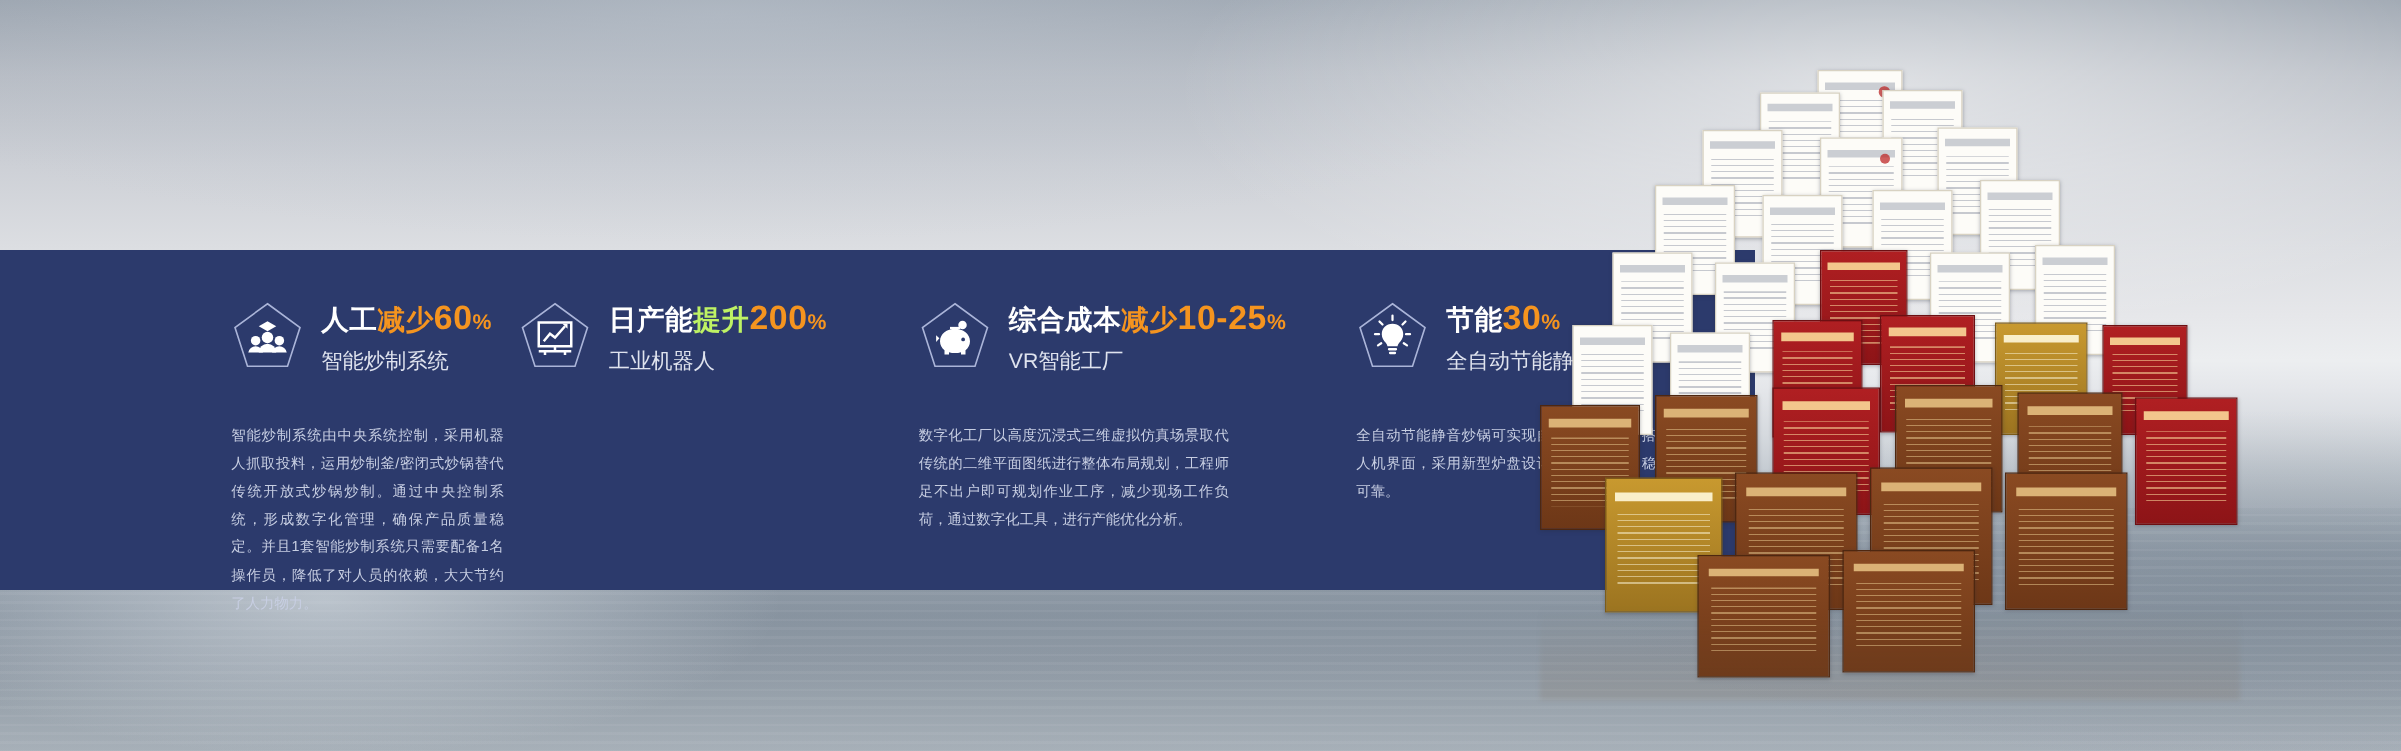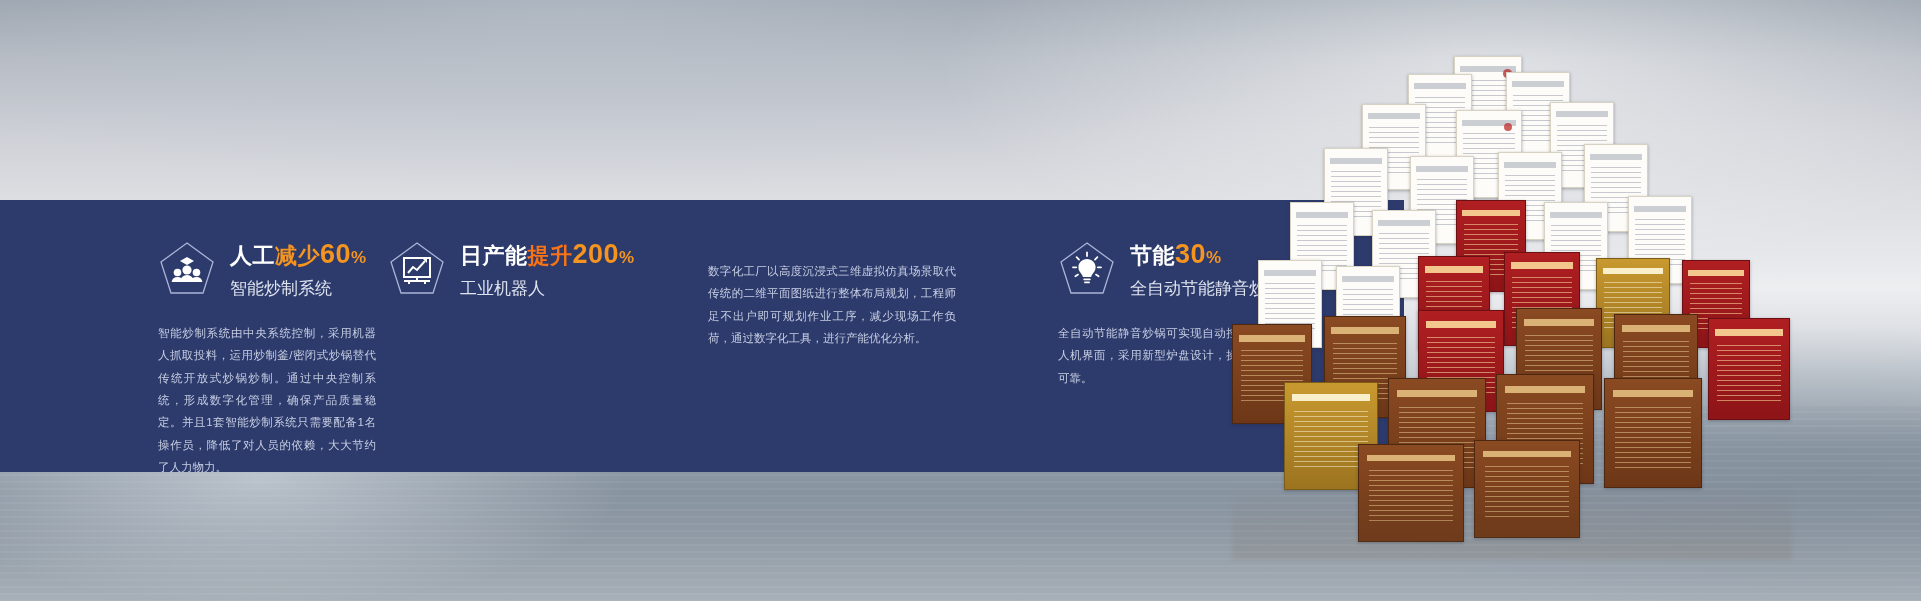--- a/index.html
+++ b/index.html
@@ -74,22 +74,23 @@
   .hl-orange{
     font-size:33px;color:#f08a1a;font-weight:bold;letter-spacing:1px;
   }
 
   
   .panel{
     position:absolute;left:0;top:200px;width:1404px;height:272px;
     background:#2c3a6c;
   }
   .panel-inner{
-    position:absolute;left:3px;top:0;width:100%;height:100%;
+    position:absolute;left:13px;top:0;width:100%;height:100%;
     display:flex;
+    justify-content:center;
   }
   .feature{
     position:relative;
     box-sizing:border-box;
     padding-top:38px;
   }
   .f1{width:340px;padding-left:155px;}
   .f2{width:320px;padding-left:45px;}
   .f3{width:350px;padding-left:45px;}
   .f4{width:360px;padding-left:45px;}
@@ -103,21 +104,21 @@
   .f-title{
     font-size:22px;font-weight:bold;color:#ffffff;white-space:nowrap;
     line-height:1.1;letter-spacing:.5px;
   }
   .f-title .num{color:#f5941f;font-size:27px;font-weight:bold;}
   .f-title .pct{color:#f5941f;font-size:17px;font-weight:bold;}
   .f-sub{
     font-size:17px;color:#dfe3ee;margin-top:7px;white-space:nowrap;font-weight:400;
   }
   .f-body{
-    margin-top:22px;font-size:11.5px;line-height:1.95;color:#c7cee2;
+    margin-top:38px;font-size:11.5px;line-height:1.95;color:#c7cee2;
     text-align:justify;
   }
   .f1 .f-body{width:218px;}
   .f2 .f-body{width:232px;}
   .f3 .f-body{width:248px;}
   .f4 .f-body{width:252px;}
 
   
   .certs{
     position:absolute;left:1232px;top:52px;width:560px;height:480px;
@@ -230,28 +231,48 @@
                 <line x1="29" y1="37" x2="29" y2="41"></line>
                 <line x1="21" y1="41" x2="21" y2="44"></line>
                 <line x1="37" y1="41" x2="37" y2="44"></line>
                 <line x1="16" y1="41" x2="42" y2="41"></line>
               </g>
               <polygon points="35,19 39,19 39,23" fill="#ffffff"></polygon>
             </svg>
           </div>
           <div class="f-titles">
             <div class="f-title">
-              <span>日产能</span><span style="color:#f97316">提升</span><span class="num">200</span><span class="pct">%</span>
+              <span>日产能</span><span style="color:#bef264">提升</span><span class="num">200</span><span class="pct">%</span>
             </div>
             <div class="f-sub">工业机器人</div>
           </div>
         </div>
       </div>
 
       <div class="feature f3">
+        <div class="f-head">
+          <div class="f-icon">
+            <svg viewBox="0 0 58 58" width="58" height="58">
+              <polygon points="29,3 55,22 45,53 13,53 3,22" fill="none" stroke="#aab4d8" stroke-width="1.3"></polygon>
+              <g fill="#ffffff">
+                <circle cx="35" cy="20" r="3.4"></circle>
+                <path d="M17 33 c0 -6 5.5 -10 12 -10 c6.5 0 12 4 12 10 c0 3 -1.4 5.5 -3.6 7.2 l0 3.3 l-3.6 0 l0 -1.8 c-1.5 .5 -3.1 .7 -4.8 .7 c-1.7 0 -3.3 -.2 -4.8 -.7 l0 1.8 l-3.6 0 l0 -3.3 c-2.2 -1.7 -3.6 -4.2 -3.6 -7.2 z"></path>
+                <path d="M16.5 30.5 l-2.6 -2.3 l0 5.4 z"></path>
+                <circle cx="35.5" cy="31.5" r="1.5" fill="#2c3a6c"></circle>
+                <rect x="25" y="21.5" width="8" height="1.8"></rect>
+              </g>
+            </svg>
+          </div>
+          <div class="f-titles">
+            <div class="f-title">
+              <span>综合成本</span><span style="color:#f5941f">减少</span><span class="num">10-25</span><span class="pct">%</span>
+            </div>
+            <div class="f-sub">VR智能工厂</div>
+          </div>
+        </div>
         <div class="f-body">数字化工厂以高度沉浸式三维虚拟仿真场景取代传统的二维平面图纸进行整体布局规划，工程师足不出户即可规划作业工序，减少现场工作负荷，通过数字化工具，进行产能优化分析。</div>
       </div>
 
       <div class="feature f4">
         <div class="f-head">
           <div class="f-icon">
             <svg viewBox="0 0 58 58" width="58" height="58">
               <polygon points="29,3 55,22 45,53 13,53 3,22" fill="none" stroke="#aab4d8" stroke-width="1.3"></polygon>
               <g fill="#ffffff">
                 <path d="M29 19 c-5 0 -8.6 3.7 -8.6 8.3 c0 3.2 1.8 5.2 3.2 6.9 c.8 1 1.2 1.8 1.3 2.8 l8.2 0 c.1 -1 .5 -1.8 1.3 -2.8 c1.4 -1.7 3.2 -3.7 3.2 -6.9 c0 -4.6 -3.6 -8.3 -8.6 -8.3 z"></path>

